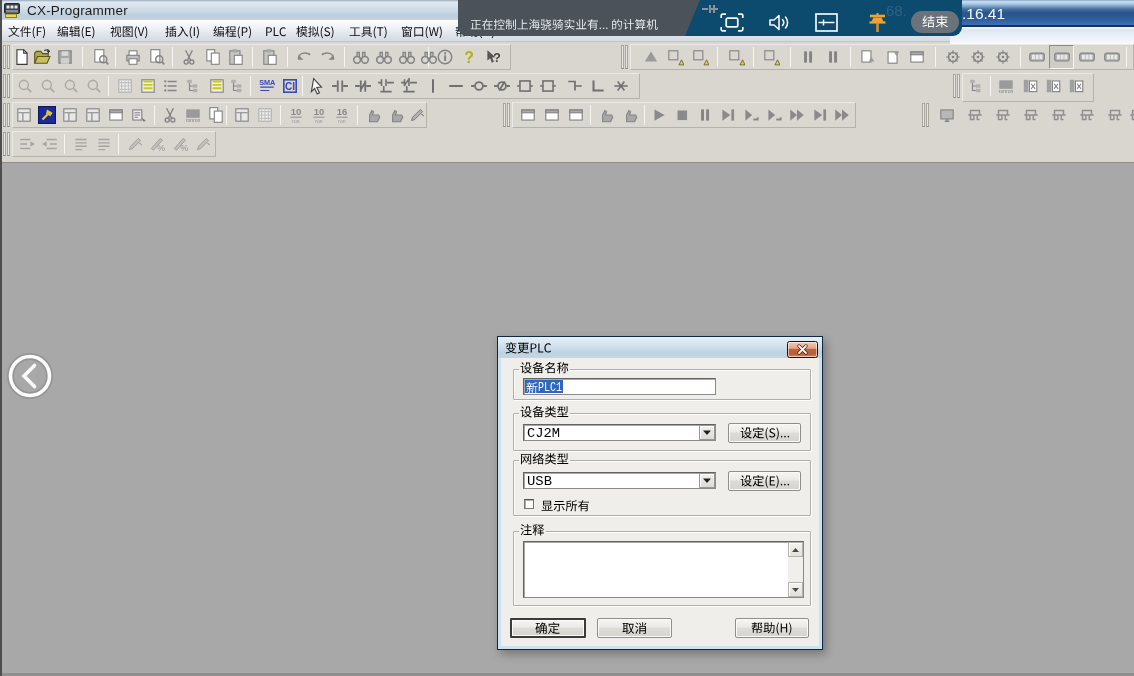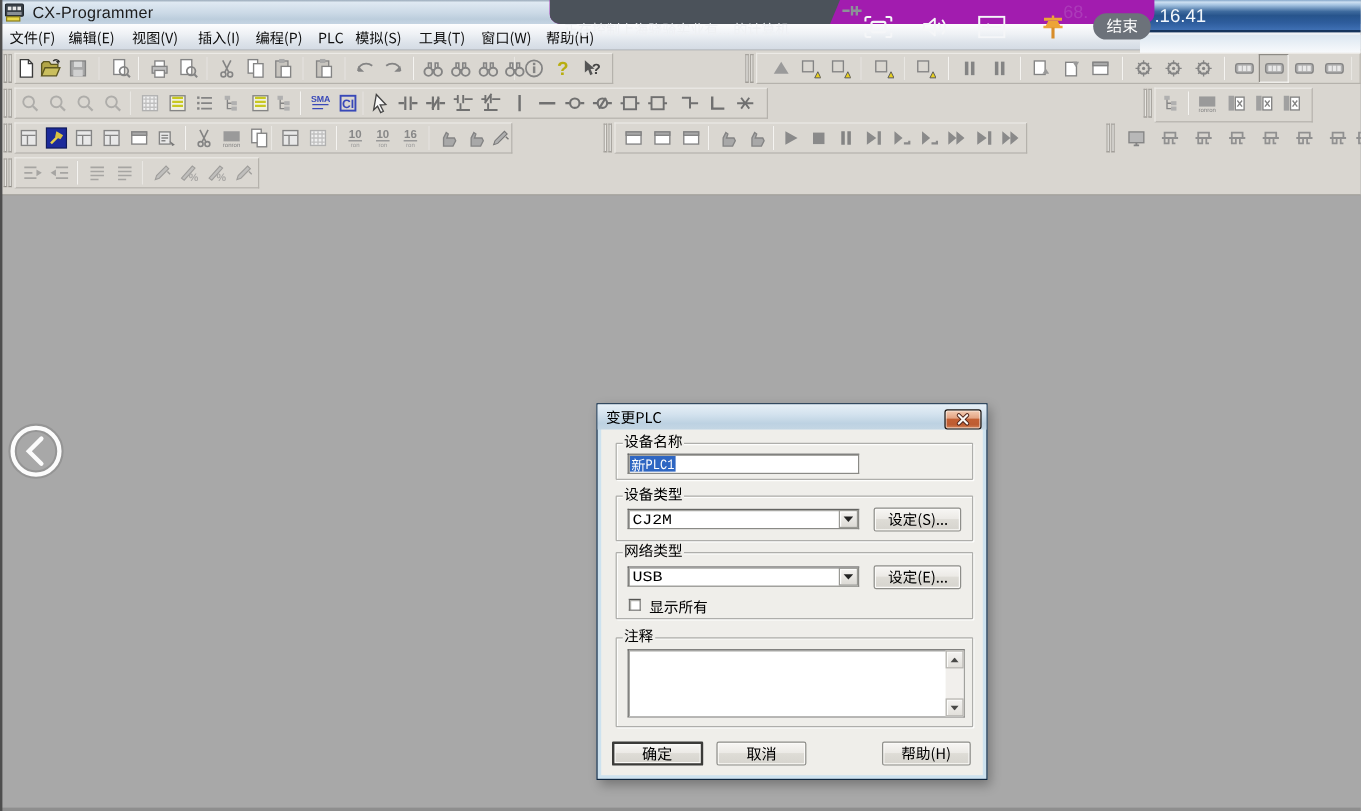--- a/index.html
+++ b/index.html
@@ -751,22 +751,22 @@
       <path transform="translate(28.5,12.4) scale(0.01220,-0.01220)" d="M101 0H193V346H535V0H628V733H535V426H193V733H101Z"></path>
       <path transform="translate(37.4,12.4) scale(0.01220,-0.01220)" d="M99 -196C191 -47 246 114 246 311C246 507 191 668 99 818L42 792C128 649 171 480 171 311C171 141 128 -29 42 -171Z"></path>
     </svg></div>
 <div class="abs" style="left:950px;top:0;width:184px;height:27px;
 background:linear-gradient(#84a6c9 0,#cde0f2 7%,#a3c2e0 17%,#3f6b9e 38%,#27548c 52%,#2e5d9d 76%,#3f70b4 100%);
 border-bottom:2px solid #16345c"></div>
 <div class="abs" style="left:950px;top:29px;width:184px;height:15px;
 background:linear-gradient(#dce7f1,#f8fafc)"></div>
 <div class="abs" style="left:962px;top:5px;font-size:15.5px;color:#f2f7fc;font-family:'Liberation Sans'">.16.41</div>
 
-<div class="abs" style="left:458px;top:0;width:504px;height:20px;
-background:#a21caf;border-radius:0 0 9px 9px;overflow:hidden">
+<div class="abs" style="left:458px;top:0;width:504px;height:36px;
+background:#0c4a6e;border-radius:0 0 9px 9px;overflow:hidden">
  <div style="position:absolute;left:0;top:0;width:242px;height:36px;background:#4b525a;
  clip-path:polygon(0 0,100% 0,calc(100% - 15px) 100%,0 100%);border-radius:0 0 0 9px"></div>
  <div style="position:absolute;left:428px;top:2px;font-size:15px;color:rgba(235,242,250,0.14)">68.</div>
 </div>
 <div style="position:absolute;left:470px;top:16.5px;"><svg class="" width="188" height="16" viewBox="0 0 188 16" fill="#eef0f3">
       <path transform="translate(0.0,11.9) scale(0.01170,-0.01170)" d="M188 510V38H52V-35H950V38H565V353H878V426H565V693H917V767H90V693H486V38H265V510Z"></path>
       <path transform="translate(11.7,11.9) scale(0.01170,-0.01170)" d="M391 840C377 789 359 736 338 685H63V613H305C241 485 153 366 38 286C50 269 69 237 77 217C119 247 158 281 193 318V-76H268V407C315 471 356 541 390 613H939V685H421C439 730 455 776 469 821ZM598 561V368H373V298H598V14H333V-56H938V14H673V298H900V368H673V561Z"></path>
       <path transform="translate(23.4,11.9) scale(0.01170,-0.01170)" d="M695 553C758 496 843 415 884 369L933 418C889 463 804 540 741 594ZM560 593C513 527 440 460 370 415C384 402 408 372 417 358C489 410 572 491 626 569ZM164 841V646H43V575H164V336C114 319 68 305 32 294L49 219L164 261V16C164 2 159 -2 147 -2C135 -3 96 -3 53 -2C63 -22 72 -53 74 -71C137 -72 177 -69 200 -58C225 -46 234 -25 234 16V286L342 325L330 394L234 360V575H338V646H234V841ZM332 20V-47H964V20H689V271H893V338H413V271H613V20ZM588 823C602 792 619 752 631 719H367V544H435V653H882V554H954V719H712C700 754 678 802 658 841Z"></path>
       <path transform="translate(35.1,11.9) scale(0.01170,-0.01170)" d="M676 748V194H747V748ZM854 830V23C854 7 849 2 834 2C815 1 759 1 700 3C710 -20 721 -55 725 -76C800 -76 855 -74 885 -62C916 -48 928 -26 928 24V830ZM142 816C121 719 87 619 41 552C60 545 93 532 108 524C125 553 142 588 158 627H289V522H45V453H289V351H91V2H159V283H289V-79H361V283H500V78C500 67 497 64 486 64C475 63 442 63 400 65C409 46 418 19 421 -1C476 -1 515 0 538 11C563 23 569 42 569 76V351H361V453H604V522H361V627H565V696H361V836H289V696H183C194 730 204 766 212 802Z"></path>
       <path transform="translate(46.8,11.9) scale(0.01170,-0.01170)" d="M427 825V43H51V-32H950V43H506V441H881V516H506V825Z"></path>

